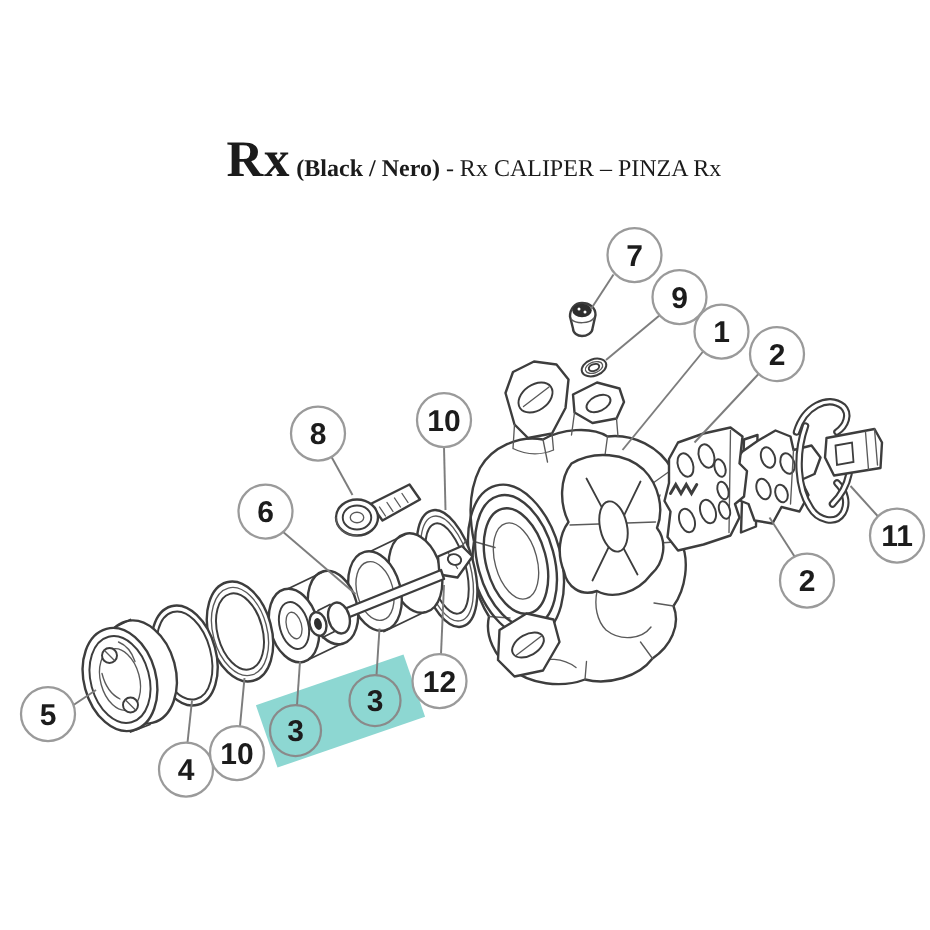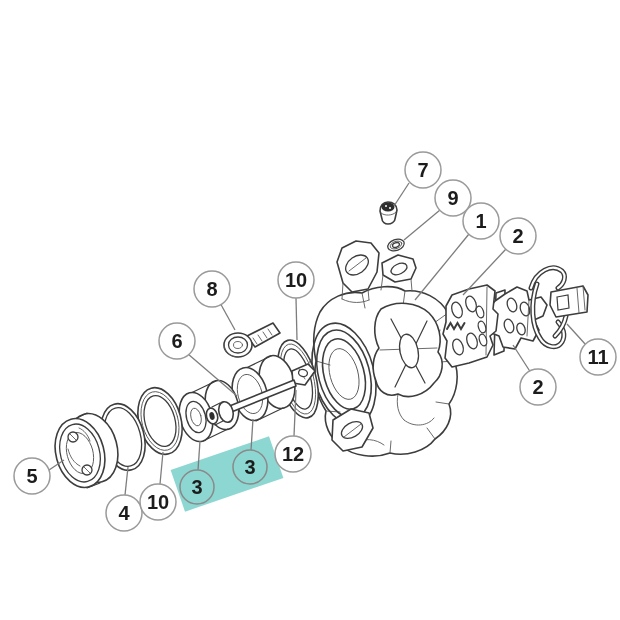--- a/index.html
+++ b/index.html
@@ -21,20 +21,25 @@
   .co{fill:#ffffff;stroke:#9a9a9a;stroke-width:1.5;}
   .coClear{fill:none;stroke:#8a8a8a;stroke-width:1.5;}
   .coTxt{fill:#1c1c1c;font-family:"Liberation Sans",sans-serif;font-size:20px;
          font-weight:bold;text-anchor:middle;}
 </style>
 </head>
 <body>
 
 <div id="stage">
 
+  <div id="title">
+    <span class="brand">Rx</span>
+    <span class="variant">(Black / Nero)</span>
+    <span class="rest">- Rx CALIPER – PINZA Rx</span>
+  </div>
 
   <svg width="620" height="620" viewBox="0 0 620 620">
 
     <g>
       <path class="part" d="M320,312 C328,298 346,290 362,293 C374,286 394,284 405,291 C422,289 440,298 448,313 C458,328 460,346 454,361 C460,374 457,393 449,404 C454,417 447,431 435,439 C426,451 406,457 390,453 C374,459 353,456 341,446 C330,438 323,424 326,411 C317,397 313,379 316,361 C312,342 313,326 320,312 Z"></path>
 
       <path class="lite" d="M362,293 L365,308 M405,291 L403,306 M448,313 L434,323 M454,361 L440,362 M449,404 L436,402 M435,439 L427,428 M390,453 L391,441 M341,446 L349,436 M326,411 L340,412 M316,361 L330,365"></path>
       <path class="lite" d="M440,330 C436,342 437,356 441,364 M352,444 C364,437 376,439 384,445 M398,394 C396,404 398,414 404,420 M404,420 C414,428 428,426 434,418"></path>
 
       <ellipse class="ring" cx="344" cy="374" rx="30" ry="52" transform="rotate(-15 344 374)"></ellipse>

